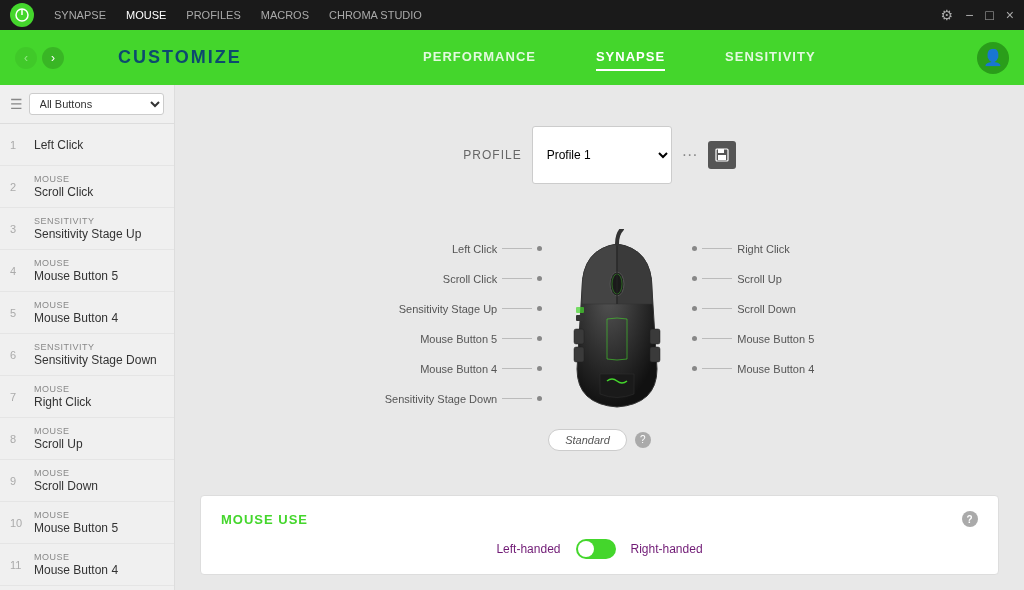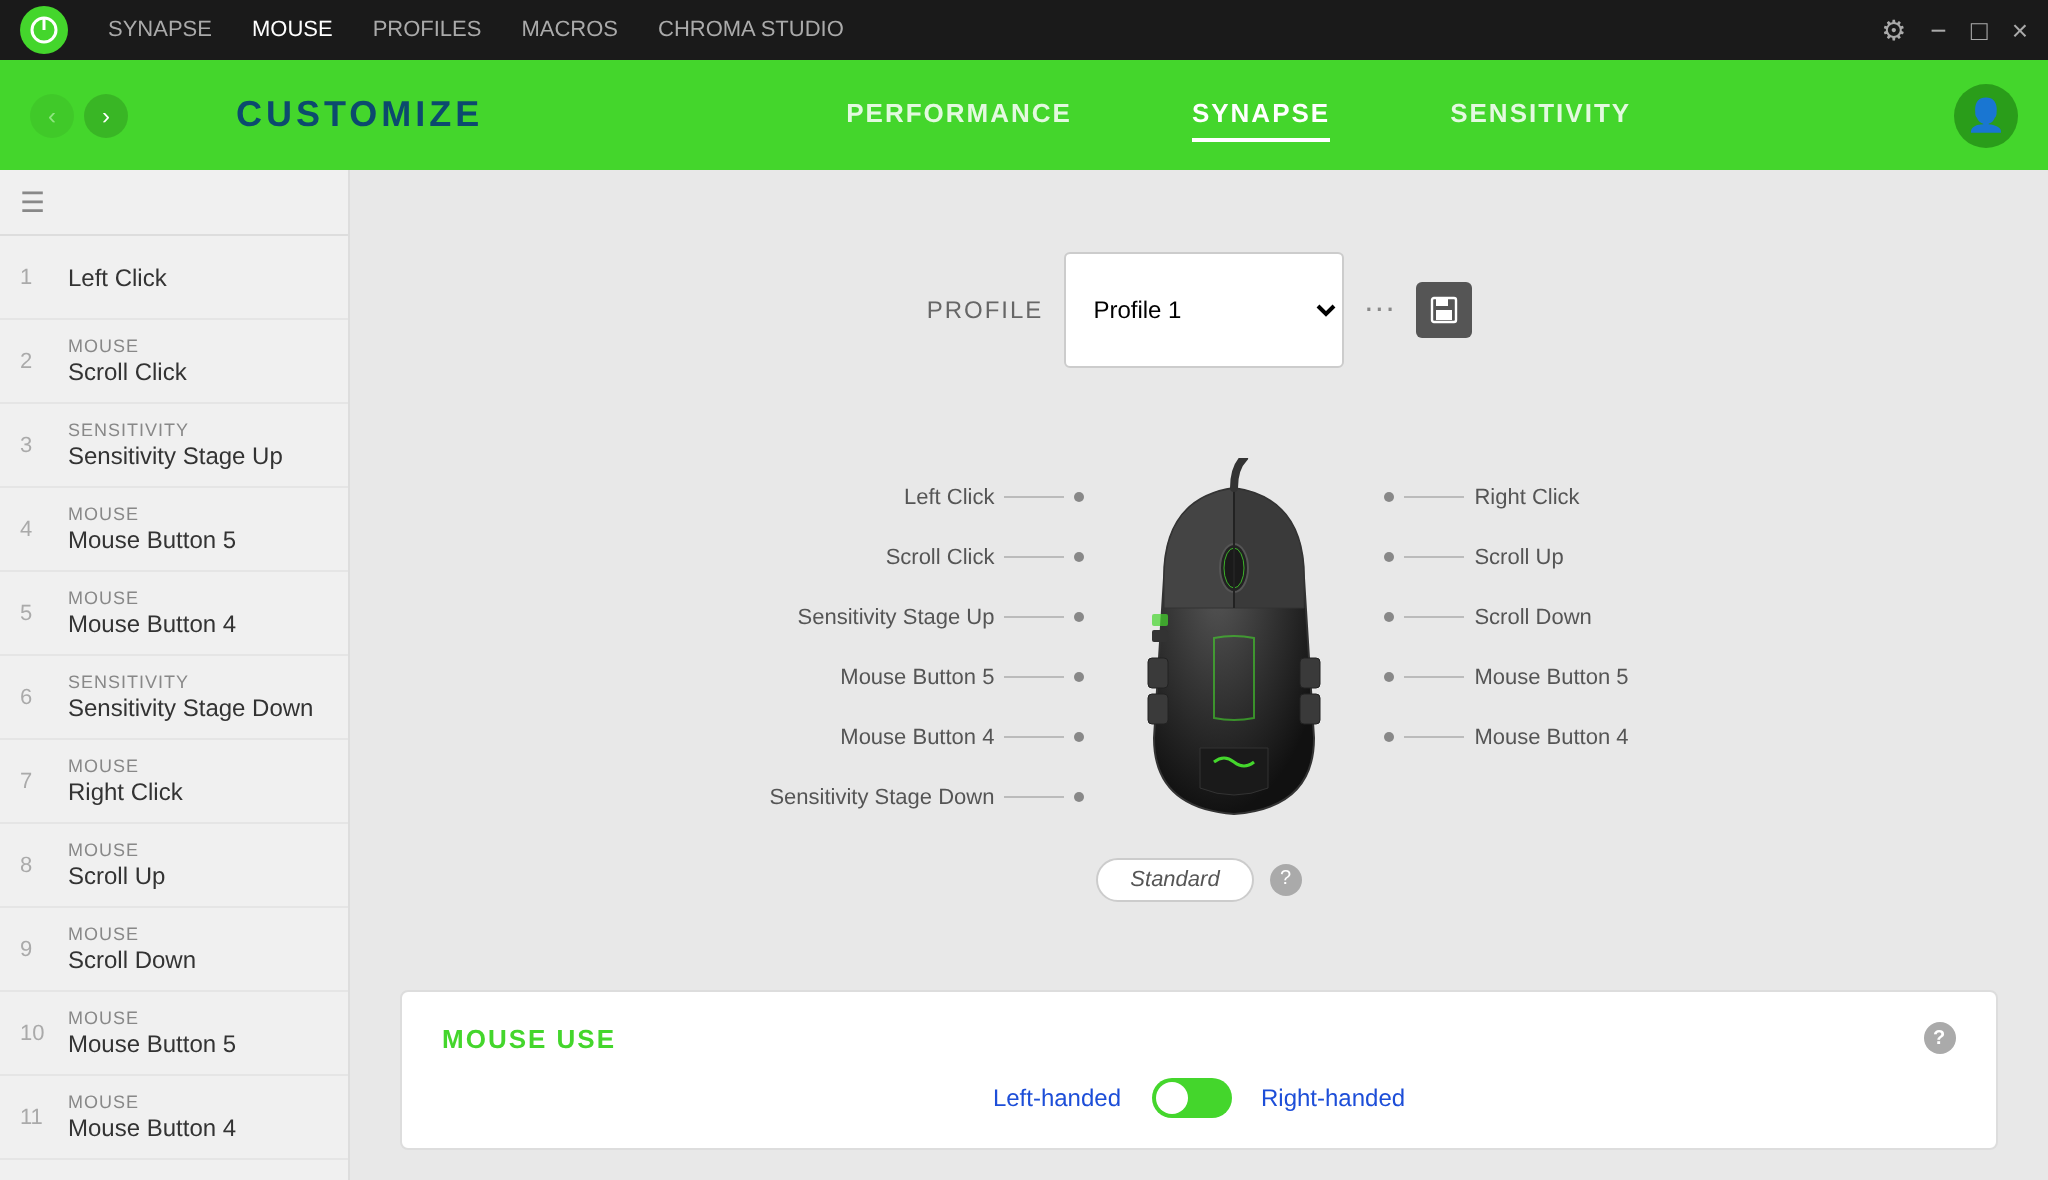--- a/index.html
+++ b/index.html
@@ -121,21 +121,21 @@
     .mouse-use-panel {
       background: white;
       border: 1px solid #ddd;
       border-radius: 4px;
       padding: 15px 20px;
       margin: 0 10px;
       text-align: center;
     }
     .mouse-use-title { color: #44d62c; font-size: 13px; font-weight: bold; letter-spacing: 1px; margin-bottom: 12px; display: flex; justify-content: space-between; align-items: center; }
     .mouse-use-row { display: flex; align-items: center; gap: 15px; justify-content: center; }
-    .mouse-use-label { color: #1d4ed8; font-size: 12px; }
+    .mouse-use-label { color: #701a75; font-size: 12px; }
     .toggle {
       width: 40px; height: 20px; border-radius: 10px; background: #44d62c;
       position: relative; cursor: pointer; display: inline-block;
     }
     .toggle-knob {
       position: absolute; width: 16px; height: 16px; border-radius: 50%;
       background: white; top: 2px; left: 2px; transition: left 0.2s;
     }
     .diagram-labels-left {
       display: flex;
@@ -200,20 +200,21 @@
     <div class="nav-tab">SENSITIVITY</div>
   </div>
   <div class="nav-user">👤</div>
 </div>
 
 <div class="main">
 
   <div class="sidebar">
     <div class="sidebar-filter">
       <span class="filter-icon">☰</span>
+      <select class="filter-select"><option>All Buttons</option></select>
     </div>
     <div class="sidebar-list">
 
       <div class="sidebar-item">
         <span class="sidebar-item-num">1</span>
         <div class="sidebar-item-content">
           <span class="sidebar-item-name">Left Click</span>
         </div>
       </div>
 

